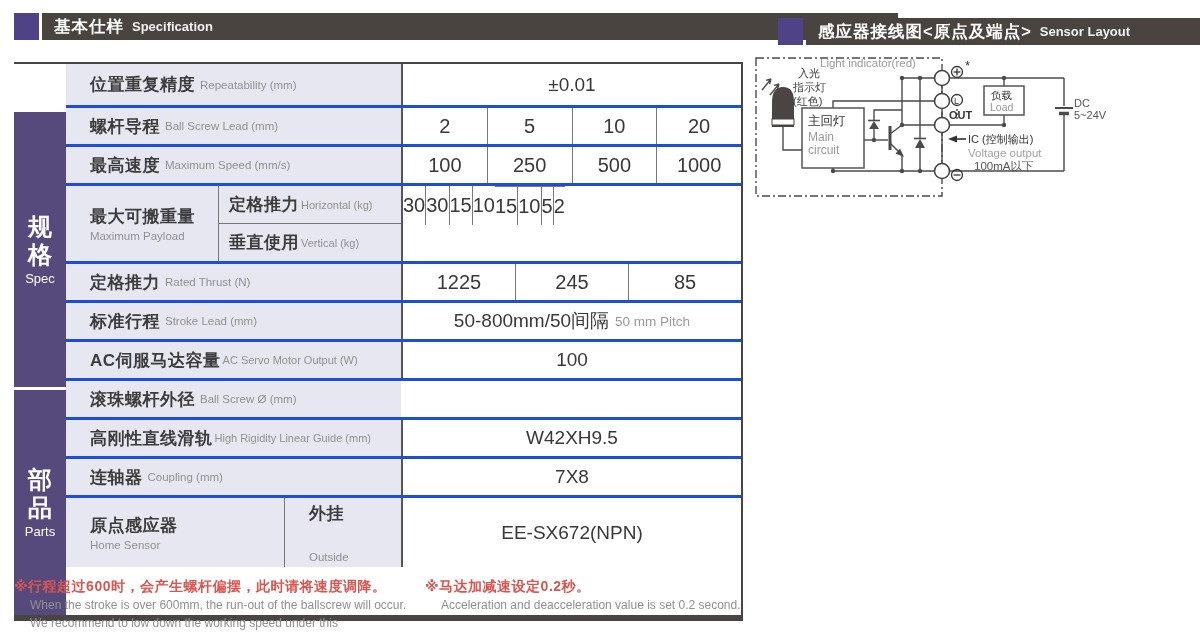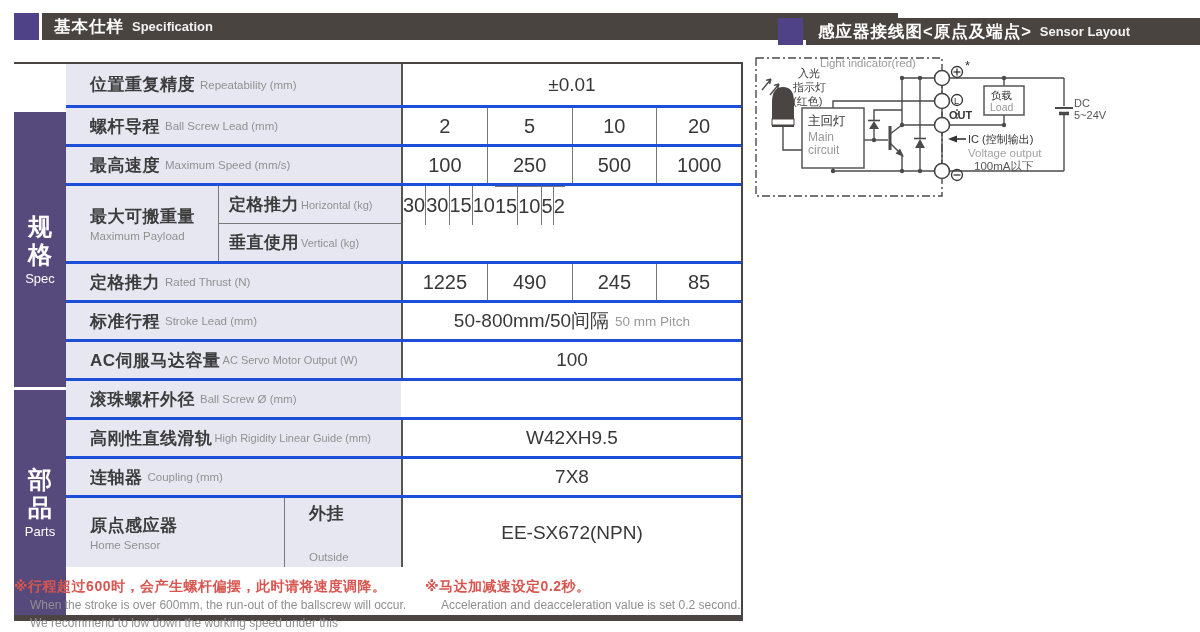--- a/index.html
+++ b/index.html
@@ -158,21 +158,20 @@
       </div>
     </div>
 
     <div class="row h39">
       <div class="lab w335">
         <span class="zh">定格推力</span>
         <span class="en">Rated Thrust (N)</span>
       </div>
       <div class="vals">
         <div class="v first">1225</div>
-        <div class="v">490</div>
         <div class="v">245</div>
         <div class="v">85</div>
       </div>
     </div>
 
     <div class="row h39">
       <div class="lab w335">
         <span class="zh">标准行程</span>
         <span class="en">Stroke Lead (mm)</span>
       </div>

